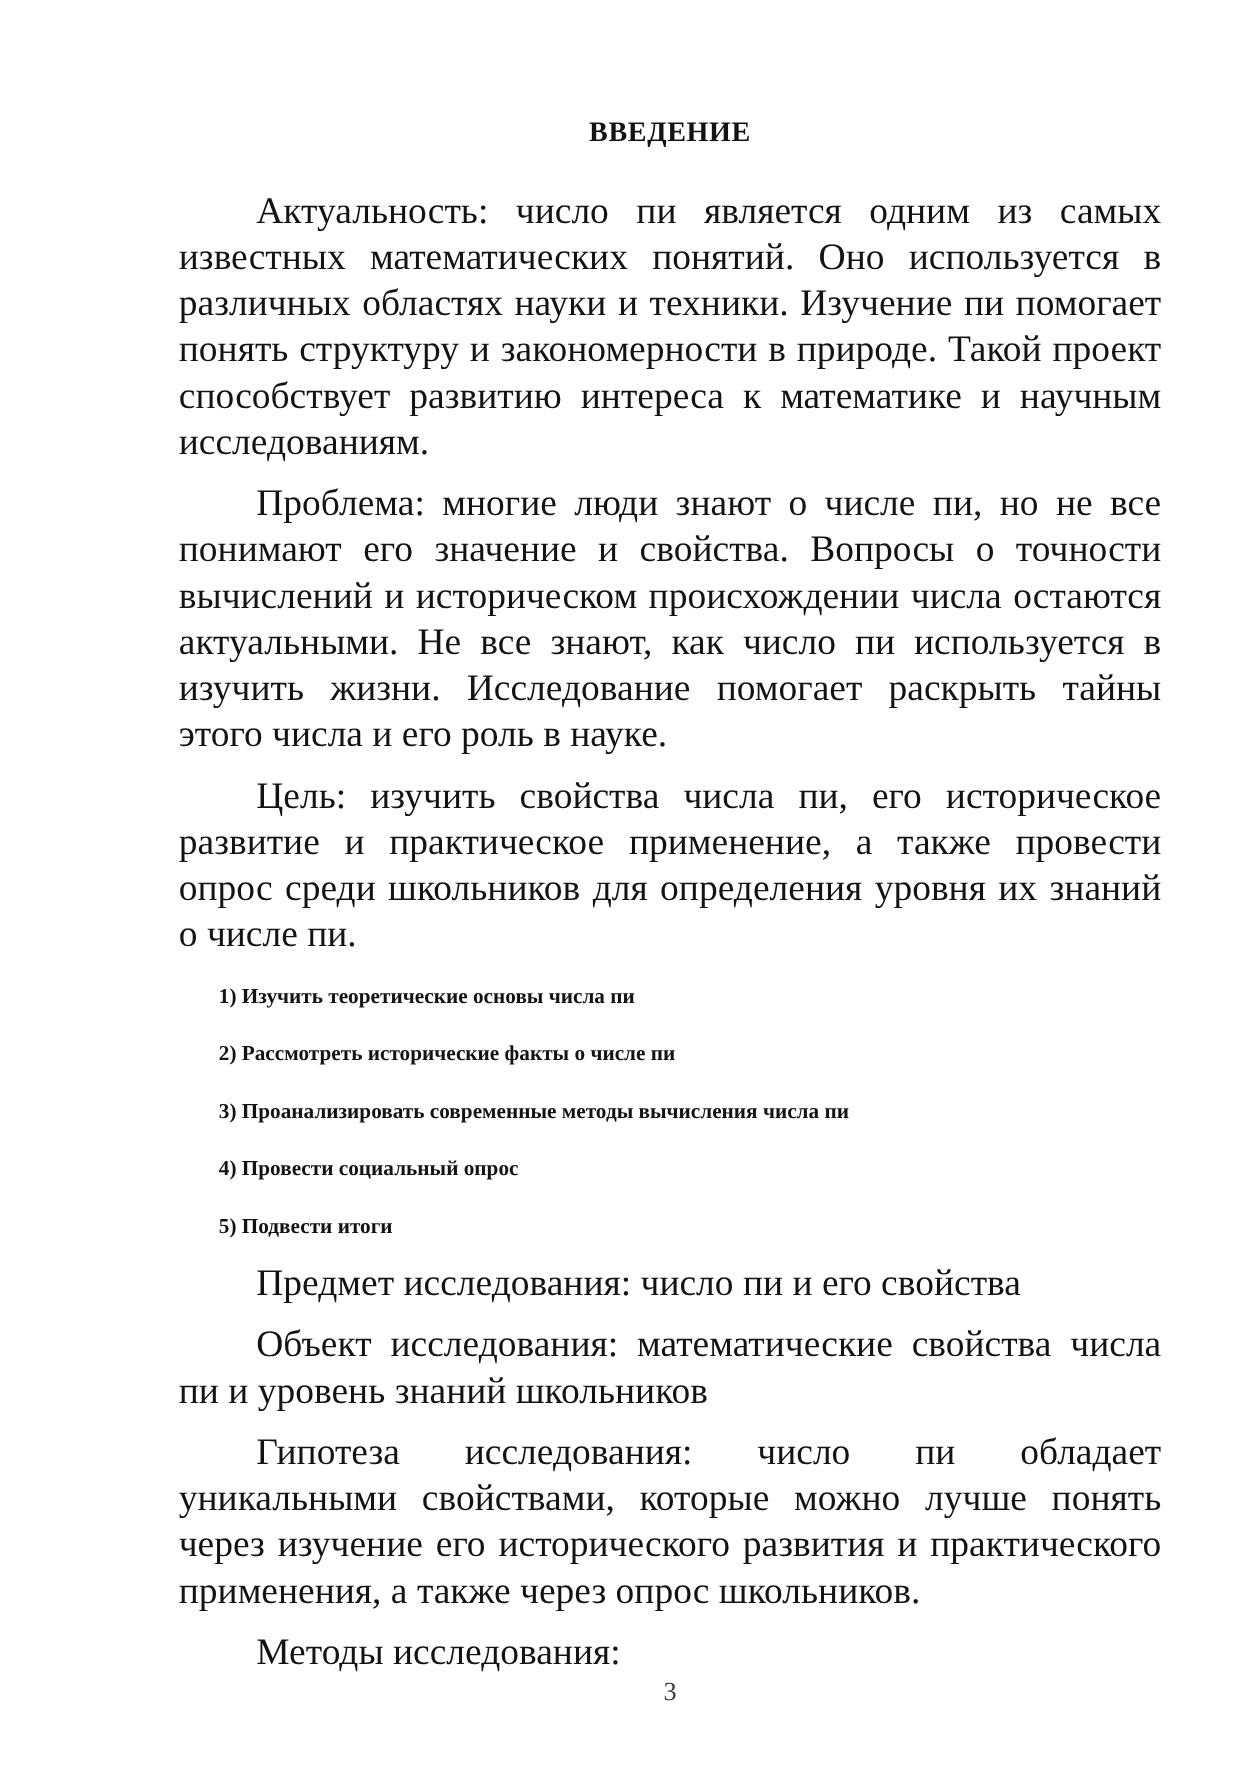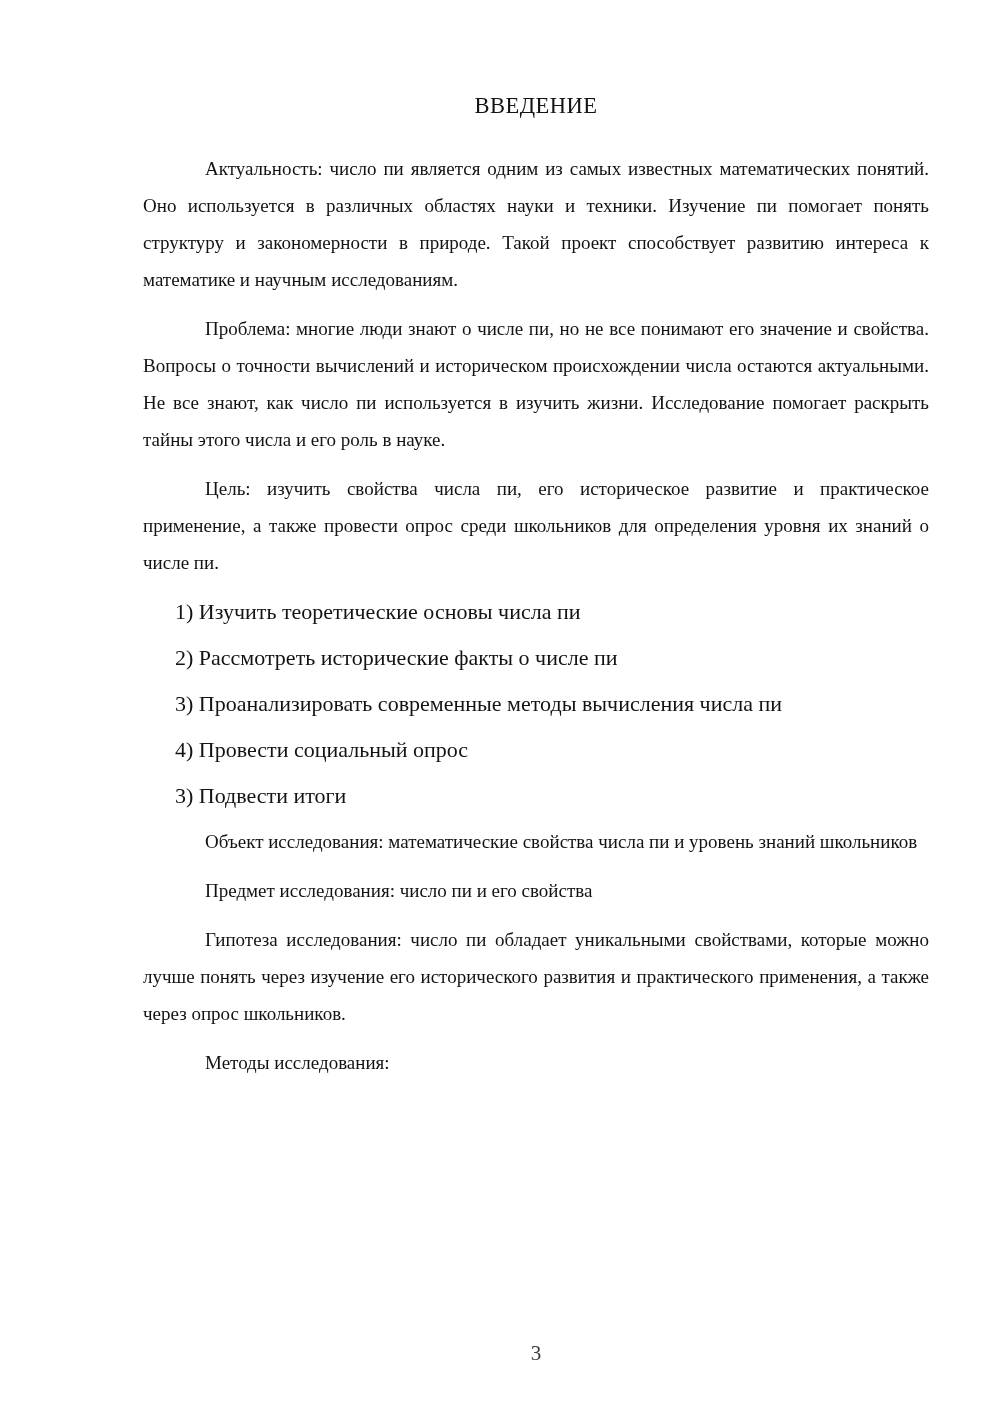--- a/index.html
+++ b/index.html
@@ -18,38 +18,39 @@
   .page {
     position: relative;
     box-sizing: border-box;
     width: 1000px;
     height: 1414px;
     
     padding: 88px 71px 70px 143px;
   }
   .title {
     font-size: 22.5px;
-    font-weight: normal;
+    font-weight: bold;
     text-align: center;
     margin: 0 0 26px 0;
     line-height: 36px;
     letter-spacing: 0.5px;
   }
   .para {
-    font-size: 19px;
+    font-size: 30px;
     line-height: 37px;
     text-align: justify;
     text-indent: 62px;
     margin: 0 0 12px 0;
   }
   .list-item {
-    font-size: 22px;
+    font-size: 17px;
     line-height: 37px;
     text-align: justify;
     margin: 0 0 9px 32px;
+    font-weight: bold;
   }
   .page-number {
     position: absolute;
     bottom: 48px;
     left: 143px;
     width: 786px;
     text-align: center;
     font-size: 21px;
     color: #3a3a3a;
   }
@@ -65,25 +66,25 @@
 
   <p class="para">Проблема: многие люди знают о числе пи, но не все понимают его значение и свойства. Вопросы о точности вычислений и историческом происхождении числа остаются актуальными. Не все знают, как число пи используется в изучить жизни. Исследование помогает раскрыть тайны этого числа и его роль в науке.</p>
 
   <p class="para">Цель: изучить свойства числа пи, его историческое развитие и практическое применение, а также провести опрос среди школьников для определения уровня их знаний о числе пи.</p>
 
 
   <p class="list-item">1) Изучить теоретические основы числа пи</p>
   <p class="list-item">2) Рассмотреть исторические факты о числе пи</p>
   <p class="list-item">3) Проанализировать современные методы вычисления числа пи</p>
   <p class="list-item">4) Провести социальный опрос</p>
-  <p class="list-item">3) Подвести итоги</p>
+  <p class="list-item">5) Подвести итоги</p>
+
+  <p class="para">Предмет исследования: число пи и его свойства</p>
 
   <p class="para">Объект исследования: математические свойства числа пи и уровень знаний школьников</p>
-
-  <p class="para">Предмет исследования: число пи и его свойства</p>
 
   <p class="para">Гипотеза исследования: число пи обладает уникальными свойствами, которые можно лучше понять через изучение его исторического развития и практического применения, а также через опрос школьников.</p>
 
   <p class="para">Методы исследования:</p>
 
 
   <div class="page-number">3</div>
 
 </main>
 

